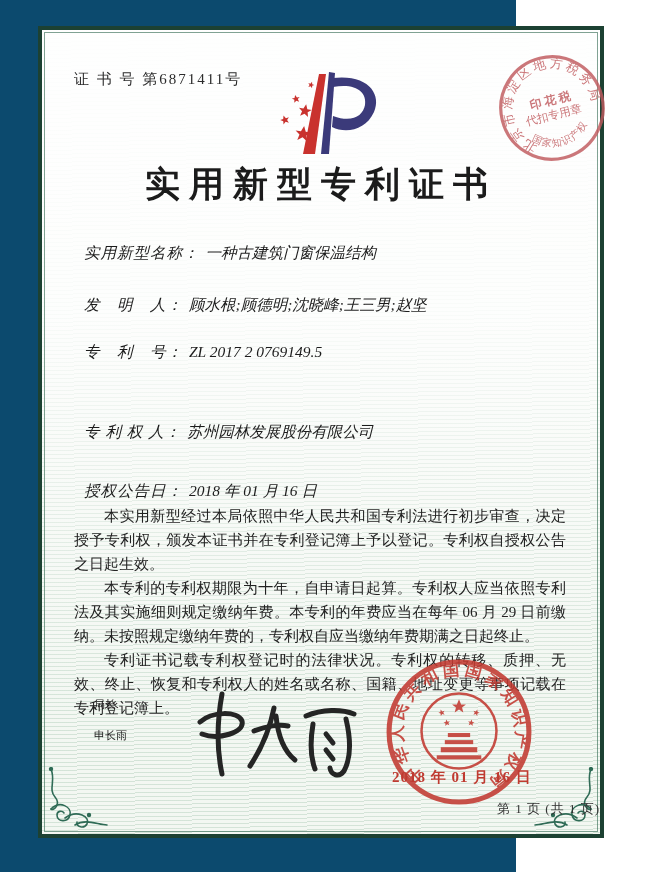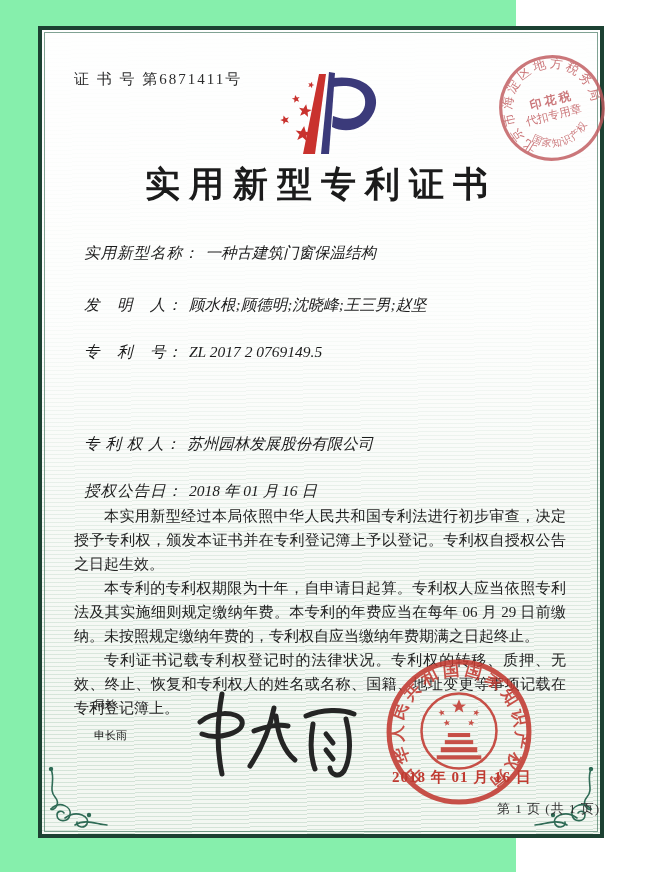--- a/index.html
+++ b/index.html
@@ -1,19 +1,19 @@
 <!DOCTYPE html>
 <html><head>
 <meta charset="utf-8">
 <style>
   * { margin:0; padding:0; box-sizing:border-box; }
   html,body { width:650px; height:872px; background:#ffffff; overflow:hidden;
               font-family:"Liberation Serif","DejaVu Serif",serif; }
 
-  .scan { position:relative; width:516px; height:872px; background:#86efac; }
+  .scan { position:relative; width:516px; height:872px; background:#0c4a6e; }
 
   
   .cert {
     position:absolute; left:38px; top:26px; width:566px; height:812px;
     border:4px solid #1c4132;
     background-color:#f3f7f2;
     background-image:
       linear-gradient(180deg, rgba(255,255,255,.96) 0%, rgba(255,255,255,.85) 35%, rgba(255,255,255,.35) 62%, rgba(255,255,255,0) 85%),
       repeating-linear-gradient(179deg, rgba(160,195,172,.38) 0 1px, rgba(255,255,255,0) 1px 4px);
   }
@@ -104,21 +104,21 @@
 
     <div class="field-row" style="top:213px">
       <span class="flabel">实用新型名称：</span><span class="fvalue">一种古建筑门窗保温结构</span>
     </div>
     <div class="field-row" style="top:265px">
       <span class="flabel">发　明　人：</span><span class="fvalue">顾水根;顾德明;沈晓峰;王三男;赵坚</span>
     </div>
     <div class="field-row" style="top:312px">
       <span class="flabel">专　利　号：</span><span class="fvalue">ZL 2017 2 0769149.5</span>
     </div>
-    <div class="field-row" style="top:404px">
+    <div class="field-row" style="top:392px">
       <span class="flabel">专 利 权 人：</span><span class="fvalue">苏州园林发展股份有限公司</span>
     </div>
     <div class="field-row" style="top:451px">
       <span class="flabel">授权公告日：</span><span class="fvalue">2018 年 01 月 16 日</span>
     </div>
 
     <div class="paras">
       <p>本实用新型经过本局依照中华人民共和国专利法进行初步审查，决定授予专利权，颁发本证书并在专利登记簿上予以登记。专利权自授权公告之日起生效。</p>
       <p>本专利的专利权期限为十年，自申请日起算。专利权人应当依照专利法及其实施细则规定缴纳年费。本专利的年费应当在每年 06 月 29 日前缴纳。未按照规定缴纳年费的，专利权自应当缴纳年费期满之日起终止。</p>
       <p>专利证书记载专利权登记时的法律状况。专利权的转移、质押、无效、终止、恢复和专利权人的姓名或名称、国籍、地址变更等事项记载在专利登记簿上。</p>

